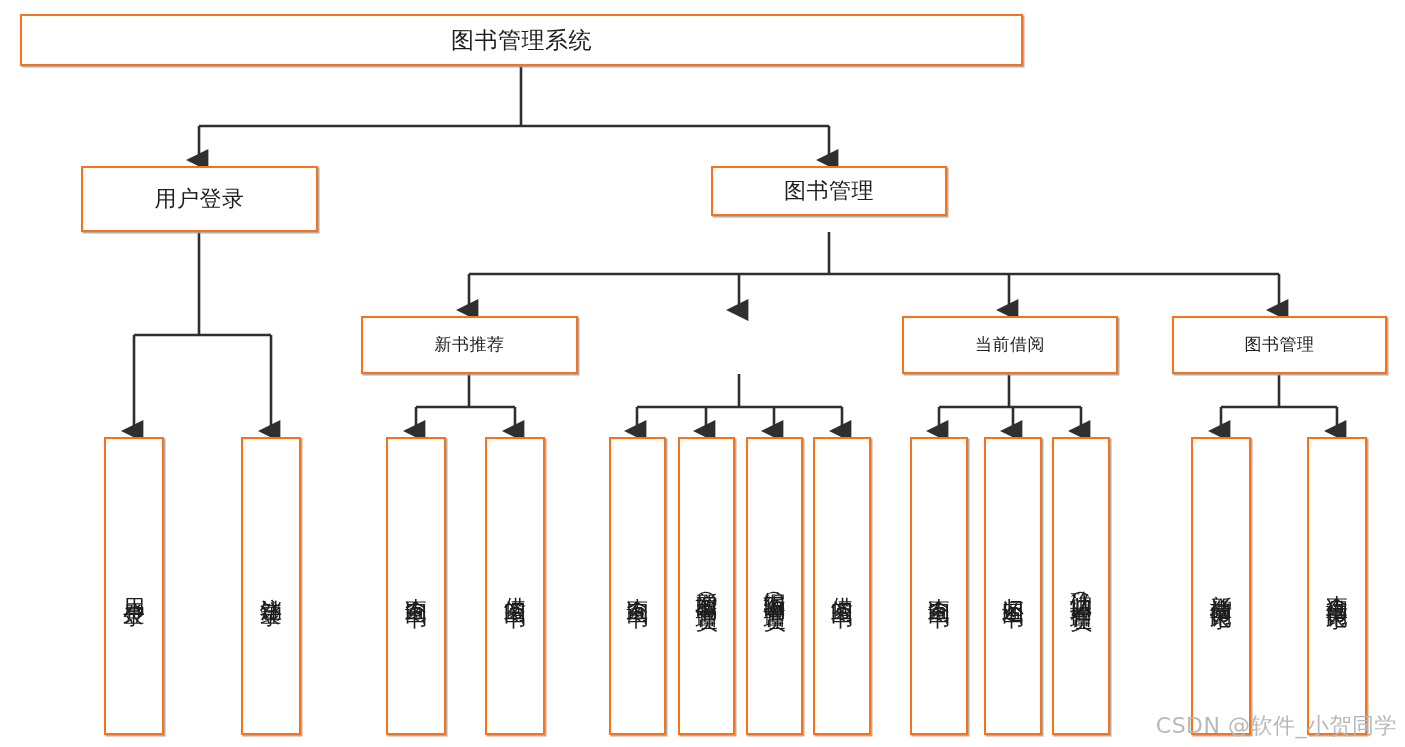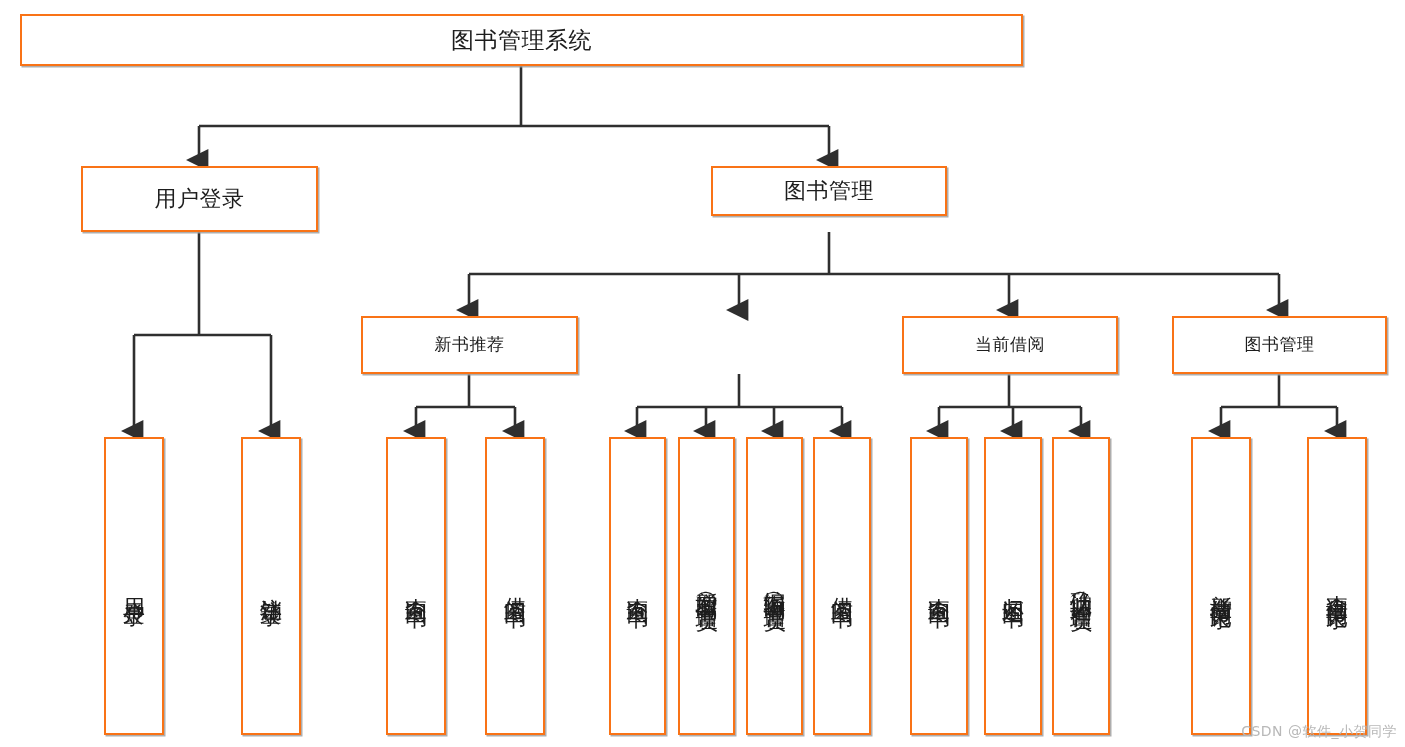--- a/index.html
+++ b/index.html
@@ -54,21 +54,21 @@
     font-size: 22px;
     line-height: 1.18;
     letter-spacing: 3px;
     white-space: nowrap;
     max-height: 280px;
   }
   #watermark {
     position: absolute;
     right: 8px;
     bottom: 6px;
-    font-size: 14px;
+    font-size: 22px;
     color: #b8b8b8;
     letter-spacing: 0.5px;
     white-space: nowrap;
     pointer-events: none;
   }
 </style>
 </head>
 <body>
 
 <div id="diagram-root">

